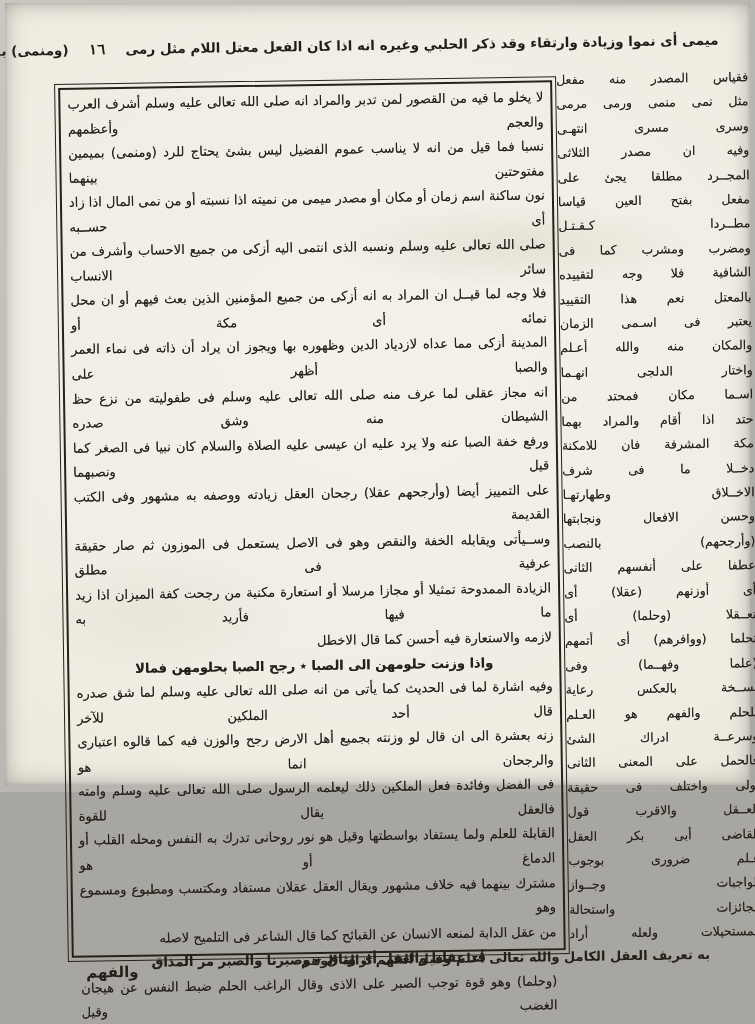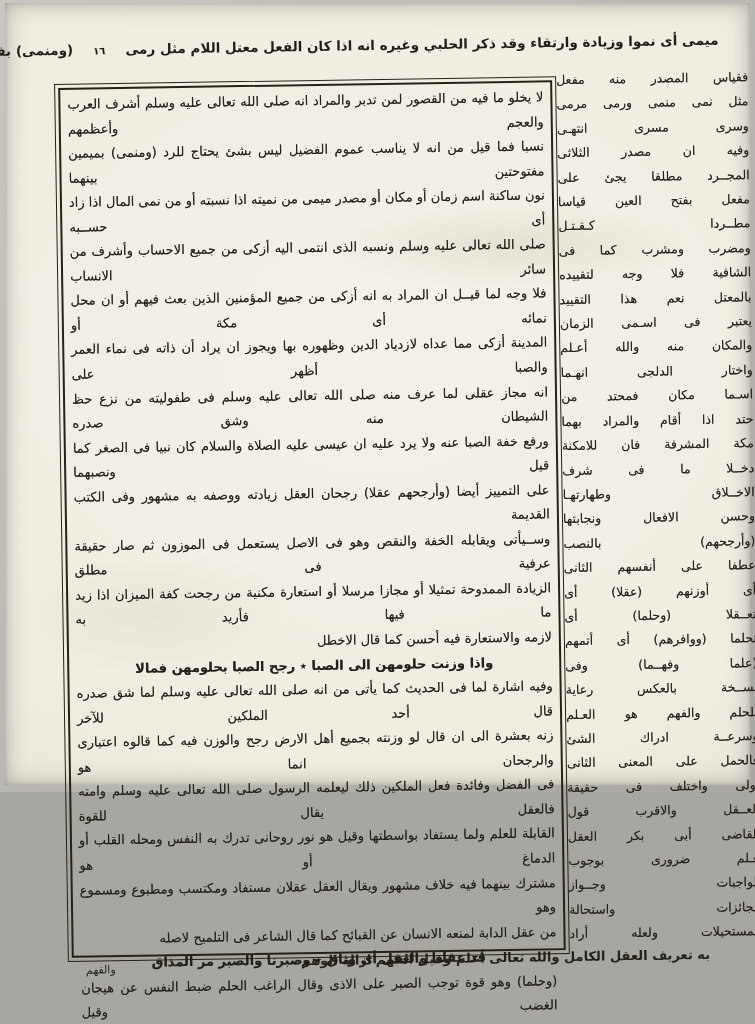--- a/index.html
+++ b/index.html
@@ -22,21 +22,21 @@
   }
   .tilt{position:absolute;inset:0;transform:rotate(-0.9deg);transform-origin:50% 50%;color:#211e18;}
 
   
   .header{
     position:absolute;top:34px;right:26px;left:32px;
     direction:rtl;display:flex;align-items:baseline;justify-content:space-between;gap:14px;
     font-size:13.5px;font-weight:bold;white-space:nowrap;
   }
   .header .h-right{letter-spacing:-0.2px;}
-  .header .h-num{font-size:10px;padding:0 6px;}
+  .header .h-num{font-size:14px;padding:0 6px;font-family:Liberation Mono, monospace;}
   .header .h-left{}
 
   
   .frame{
     position:absolute;left:58px;top:80px;width:490px;height:866px;
     border:2px solid #262219;
     outline:1.5px solid #262219;outline-offset:3px;
     background:transparent;
   }
   .main-text{
@@ -59,21 +59,21 @@
   .margin-notes .mline{text-align-last:justify;}
 
   
   .footer-note{
     position:absolute;right:10px;top:949px;width:448px;
     direction:rtl;font-size:13px;text-align:left;
     white-space:nowrap;color:#24201a;font-weight:bold;
   }
   .catchword{
     position:absolute;left:72px;top:956px;
-    direction:rtl;font-size:11px;font-weight:normal;color:#24201a;
+    direction:rtl;font-size:15px;font-weight:bold;color:#24201a;
   }
 </style>
 </head>
 <body>
 
 <div class="scan">
   <div class="paper">
     <div class="tilt">
 
       <div class="header">

